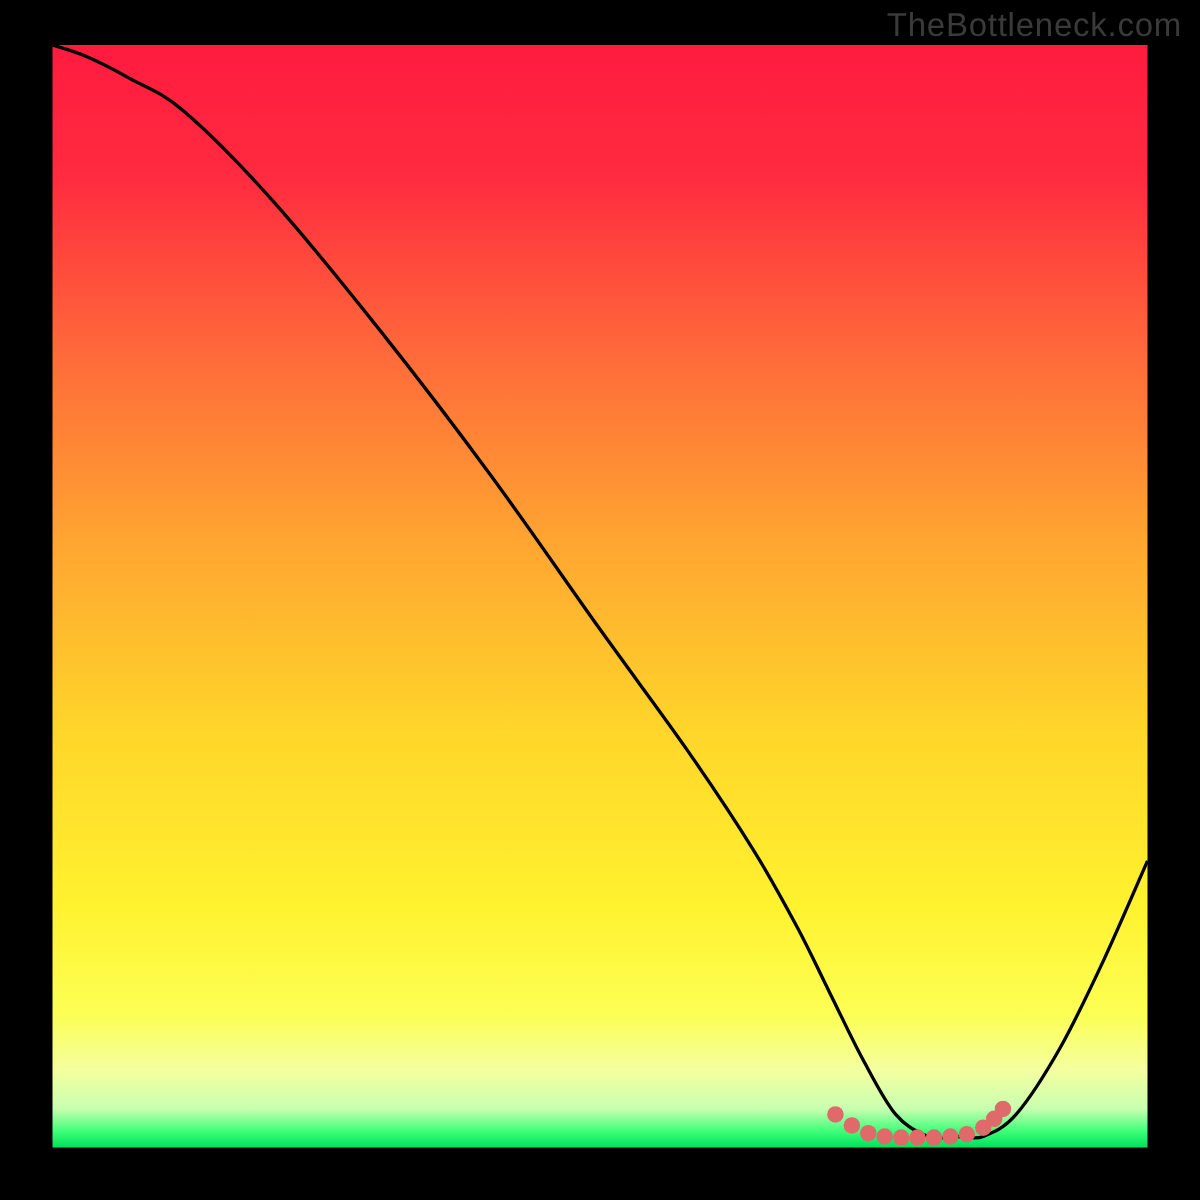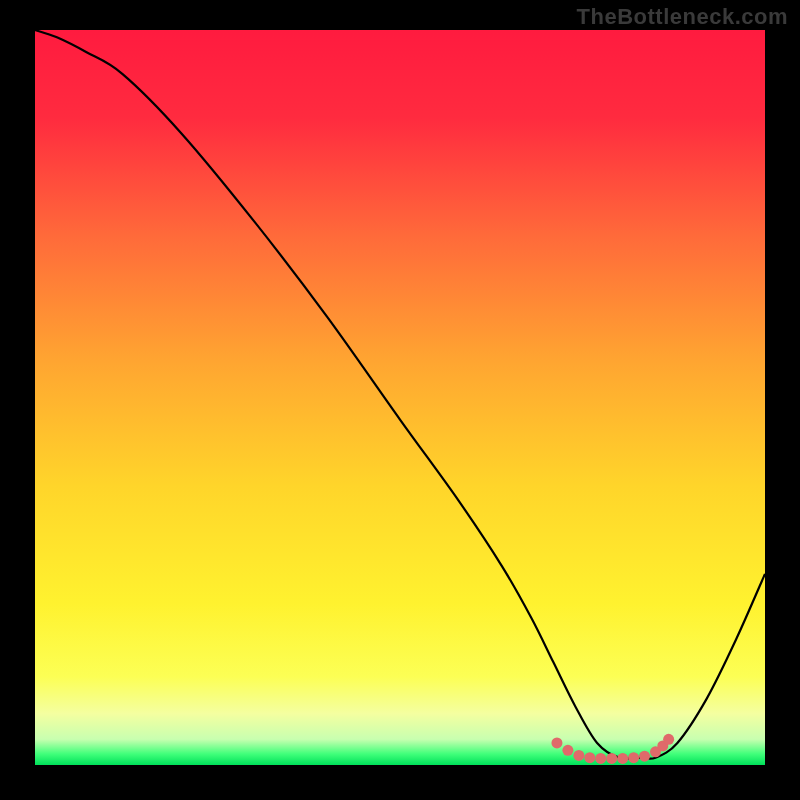--- a/index.html
+++ b/index.html
@@ -16,21 +16,21 @@
     width: 800px;
     height: 800px;
     background: #000;
   }
   .watermark {
     position: absolute;
     top: 4px;
     right: 12px;
     color: #3a3a3a;
     font-size: 22px;
-    font-weight: 700;
+    font-weight: 400;
     letter-spacing: 0.5px;
     z-index: 5;
   }
   svg {
     position: absolute;
     top: 0;
     left: 0;
   }
 </style>
 </head>

